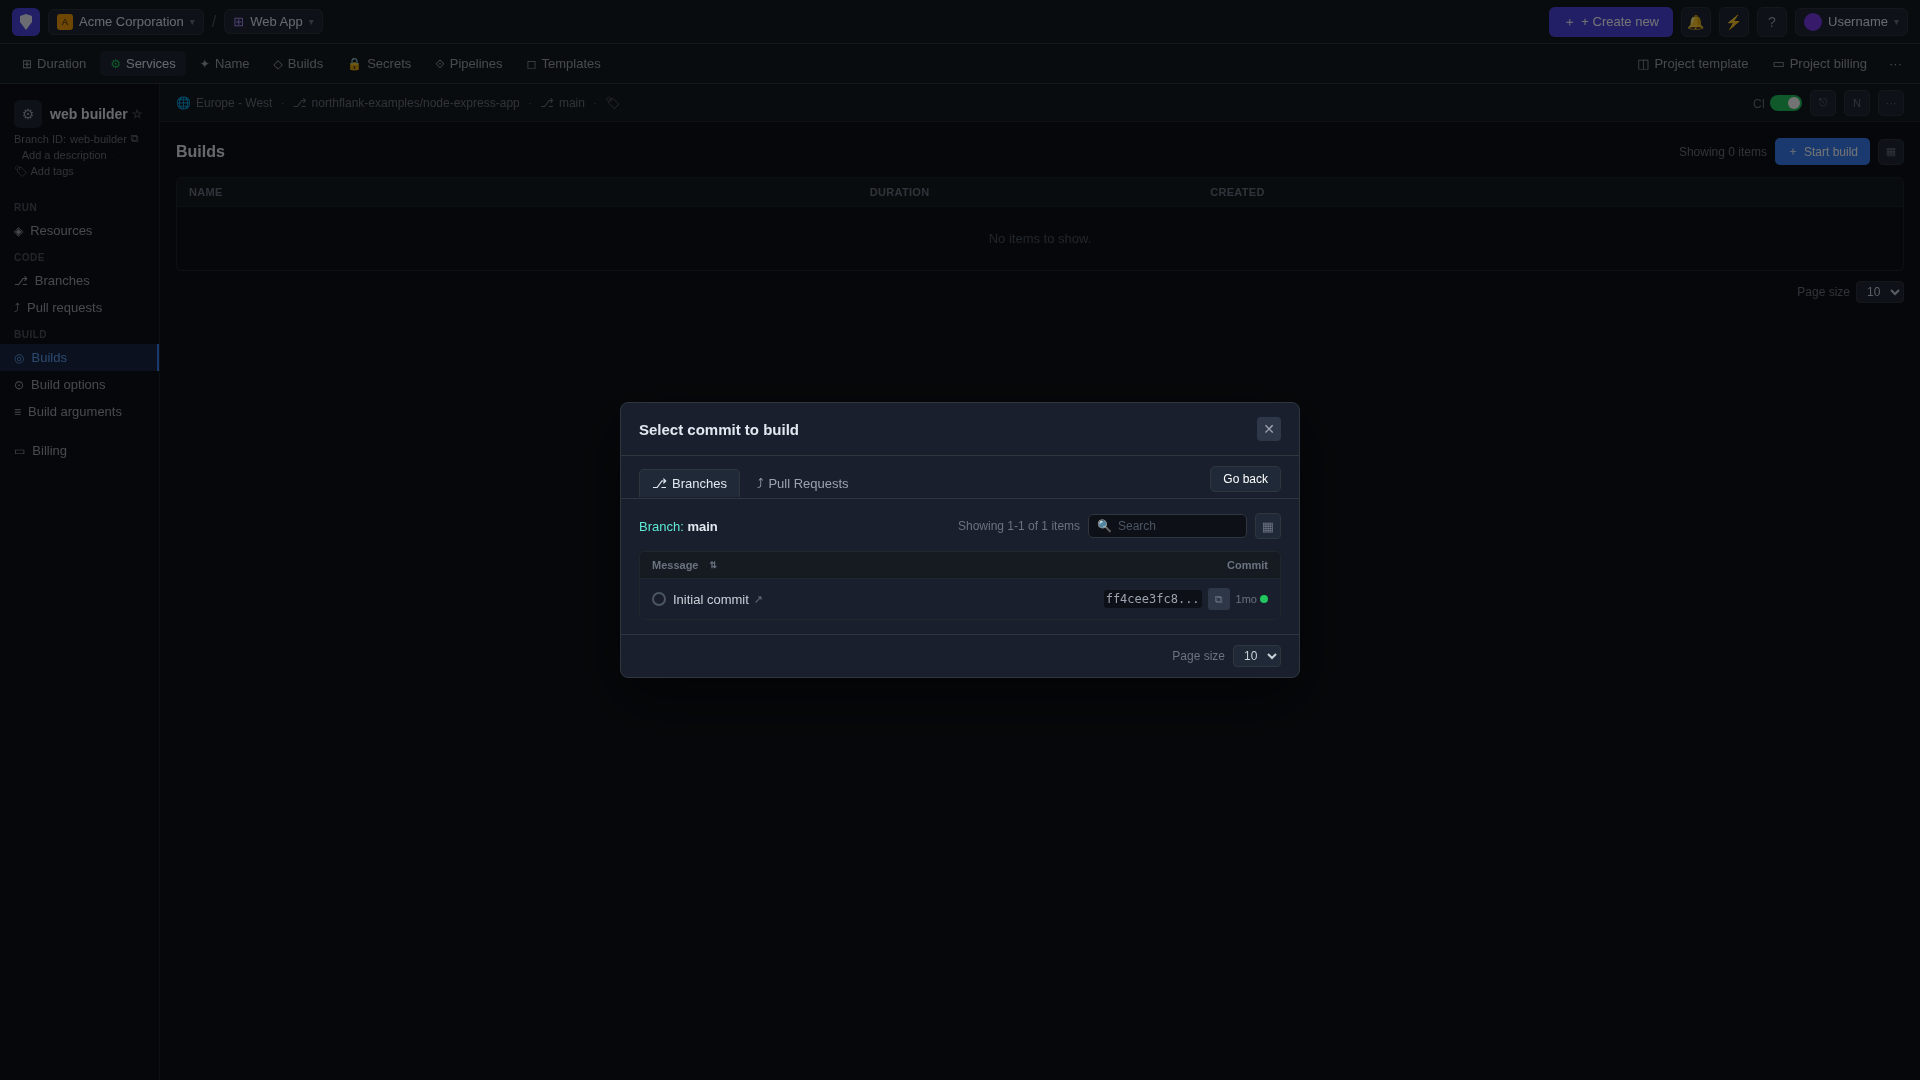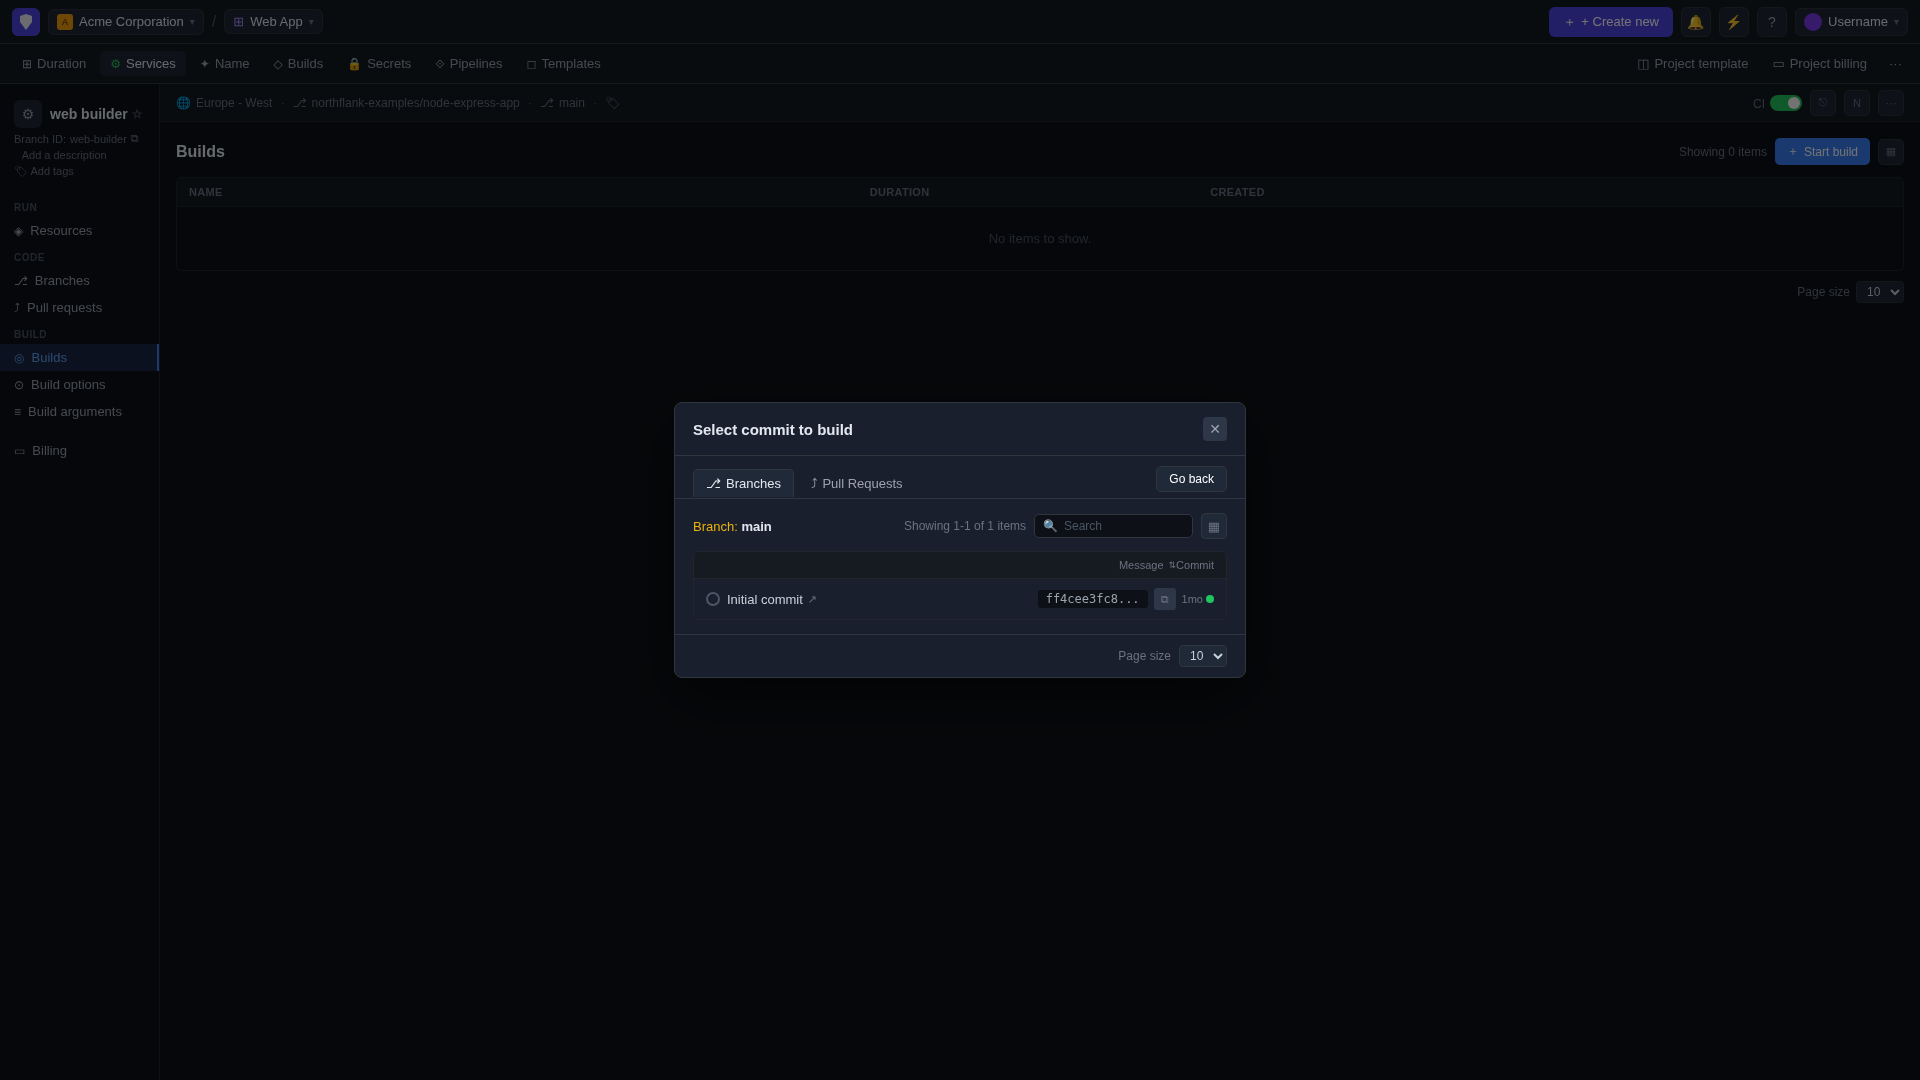--- a/index.html
+++ b/index.html
@@ -413,21 +413,21 @@
       background: rgba(0,0,0,0.55);
       z-index: 100;
       display: flex;
       align-items: center;
       justify-content: center;
     }
     .modal {
       background: #1a1f2e;
       border: 1px solid #30363d;
       border-radius: 8px;
-      width: 572px;
+      width: 680px;
       max-height: 500px;
       display: flex;
       flex-direction: column;
       box-shadow: 0 20px 60px rgba(0,0,0,0.5);
     }
     .modal-header {
       display: flex;
       align-items: center;
       justify-content: space-between;
       padding: 14px 18px;
@@ -498,21 +498,21 @@
       display: flex;
       align-items: center;
       justify-content: space-between;
       margin-bottom: 12px;
     }
     .branch-label {
       font-size: 13px;
       color: #e2e8f0;
     }
     .branch-label span {
-      color: #eab308;
+      color: #5eead4;
     }
     .modal-showing {
       font-size: 12px;
       color: #6b7280;
       display: flex;
       align-items: center;
       gap: 8px;
     }
     .modal-search {
       display: flex;
@@ -552,26 +552,25 @@
     }
     .commits-table-header {
       display: grid;
       grid-template-columns: 1fr auto;
       background: #161b22;
       border-bottom: 1px solid #21262d;
       padding: 7px 12px;
     }
     .commits-table-header-cell {
       font-size: 11px;
-      font-weight: 400;
-      color: #6b7280;
-      display: flex;
-      align-items: center;
-      gap: 5px;
-      justify-content: flex-end;
+      font-weight: 700;
+      color: #6b7280;
+      display: flex;
+      align-items: center;
+      gap: 11px;
     }
     .commit-row {
       display: grid;
       grid-template-columns: 1fr auto;
       align-items: center;
       padding: 9px 12px;
       background: #1a1f2e;
       cursor: pointer;
     }
     .commit-message-cell {
@@ -601,21 +600,21 @@
     .commit-hash-cell {
       display: flex;
       align-items: center;
       gap: 6px;
     }
     .commit-hash {
       font-family: monospace;
       font-size: 12px;
       color: #9ca3af;
       background: #0d1117;
-      padding: 2px 8px;
+      padding: 2px 2px;
       border-radius: 3px;
     }
     .commit-copy-btn {
       background: #2d3748;
       border: none;
       border-radius: 3px;
       width: 22px;
       height: 22px;
       display: flex;
       align-items: center;

